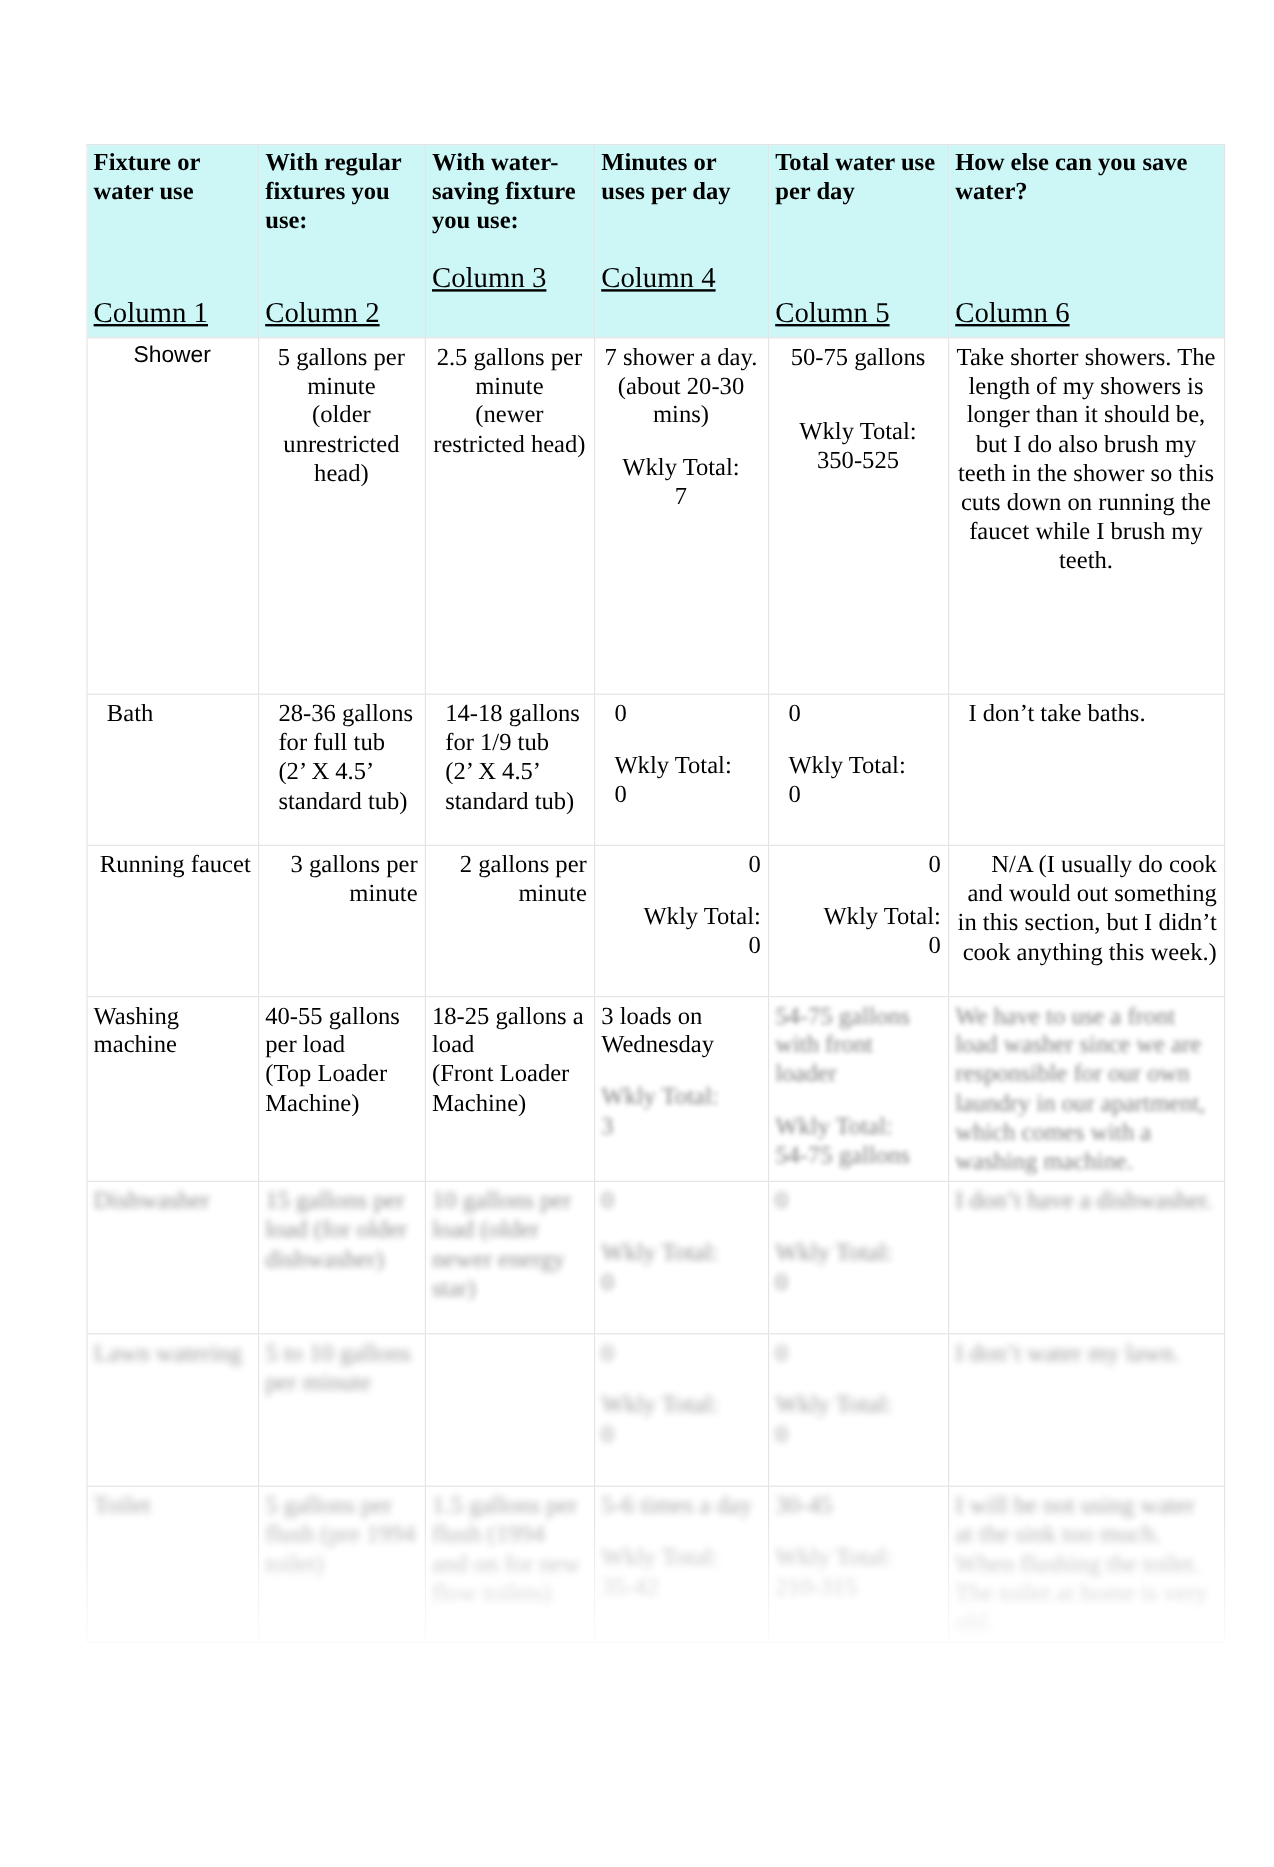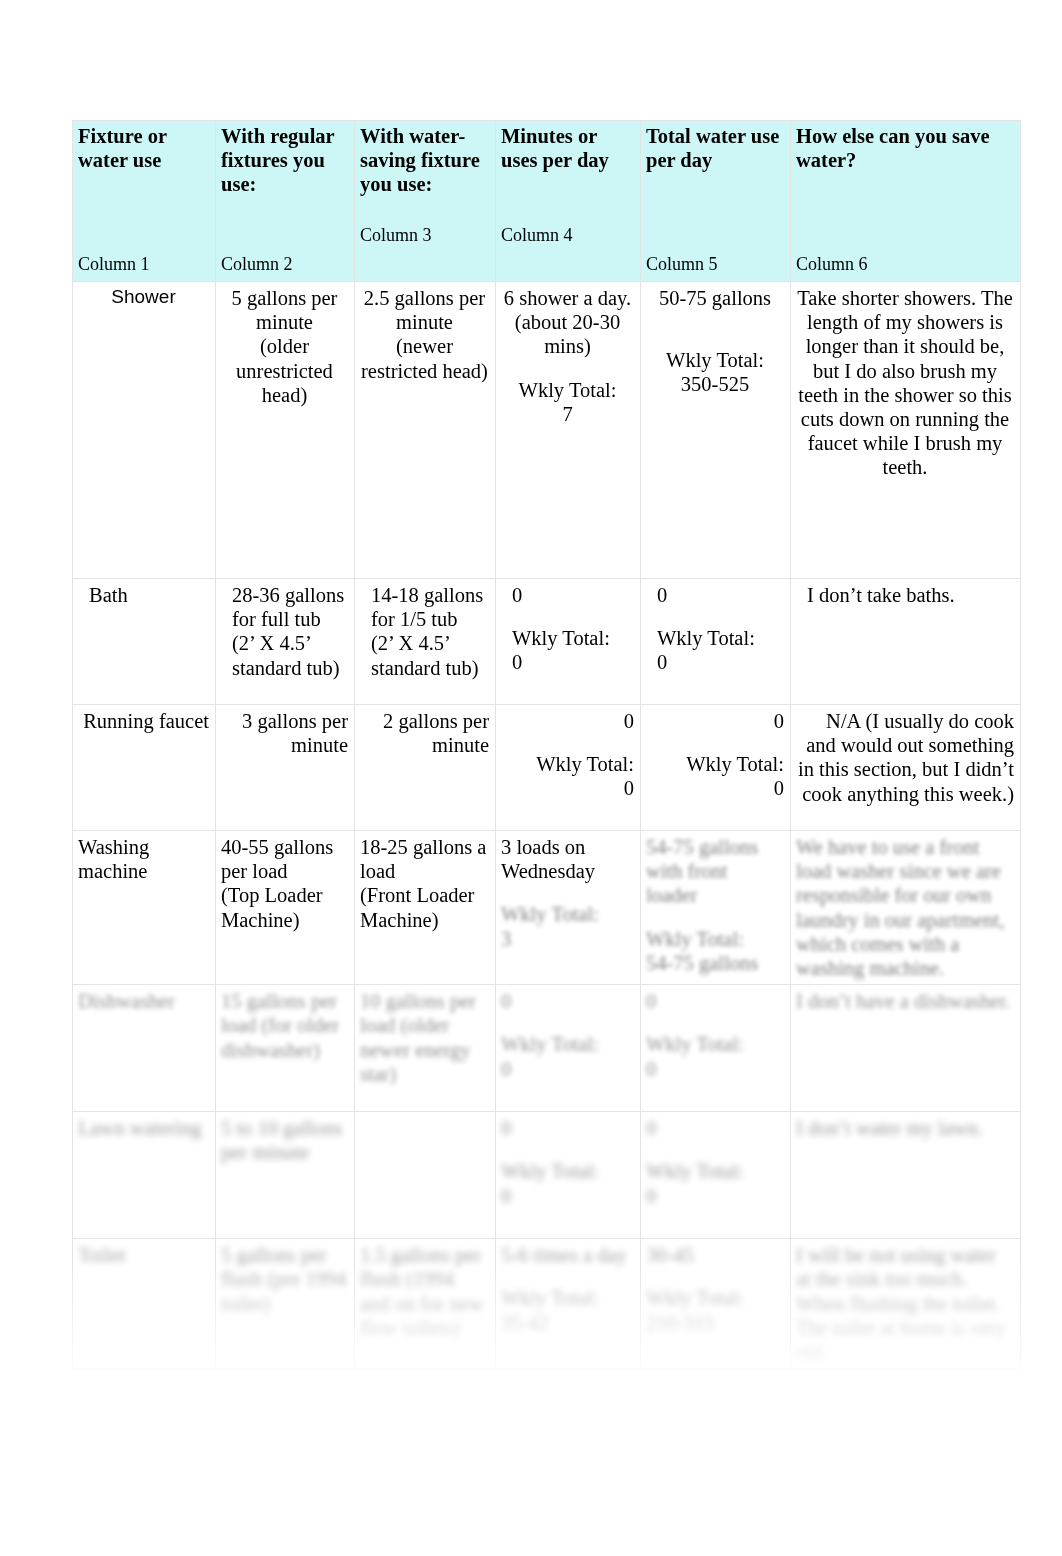--- a/index.html
+++ b/index.html
@@ -64,21 +64,22 @@
     font-weight: bold;
     display: block;
     font-size: 20.5px;
     line-height: 1.17;
   }
   .hdr-colnum {
     display: block;
     position: absolute;
     left: 5px;
     font-weight: normal;
-    font-size: 18px;
+    font-size: 24px;
+    text-decoration: underline;
   }
   .cn-bottom  { bottom: 6px; text-align: right; }
   .cn-mid     { bottom: 35px; }
 
   
   .cell-line { display: block; }
   .cell-gap  { display: block; height: 19px; }
 
   .sans { font-family: "Liberation Sans", "DejaVu Sans", sans-serif; font-size: 19px; }
 
@@ -161,21 +162,21 @@
           <span class="cell-line">unrestricted</span>
           <span class="cell-line">head)</span>
         </td>
         <td>
           <span class="cell-line">2.5 gallons per</span>
           <span class="cell-line">minute</span>
           <span class="cell-line">(newer</span>
           <span class="cell-line">restricted head)</span>
         </td>
         <td>
-          <span class="cell-line"> 6 shower a day.</span>
+          <span class="cell-line"> 7 shower a day.</span>
           <span class="cell-line">(about 20-30</span>
           <span class="cell-line">mins)</span>
           <span class="cell-gap"></span>
           <span class="cell-line">Wkly Total:</span>
           <span class="cell-line">7</span>
         </td>
         <td>
           <span class="cell-line"> 50-75 gallons</span>
           <span class="cell-gap"></span>
           <span class="cell-gap"></span>
@@ -192,21 +193,21 @@
           <span class="cell-line">Bath</span>
         </td>
         <td>
           <span class="cell-line">28-36 gallons</span>
           <span class="cell-line">for full tub</span>
           <span class="cell-line">(2’ X 4.5’</span>
           <span class="cell-line">standard tub)</span>
         </td>
         <td>
           <span class="cell-line">14-18 gallons</span>
-          <span class="cell-line">for 1/5 tub</span>
+          <span class="cell-line">for 1/9 tub</span>
           <span class="cell-line">(2’ X 4.5’</span>
           <span class="cell-line">standard tub)</span>
         </td>
         <td>
           <span class="cell-line">0</span>
           <span class="cell-gap"></span>
           <span class="cell-line">Wkly Total:</span>
           <span class="cell-line">0</span>
         </td>
         <td>

